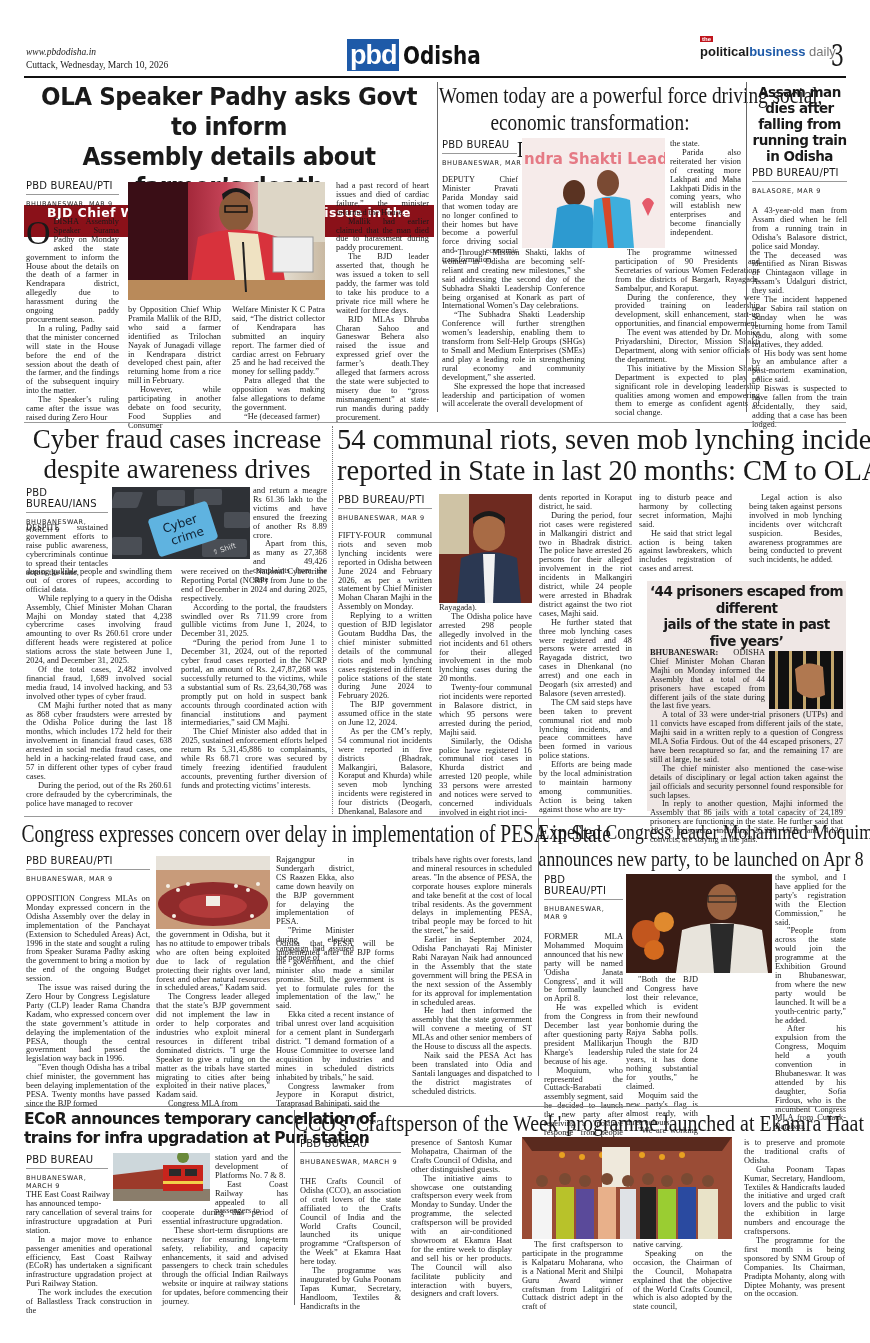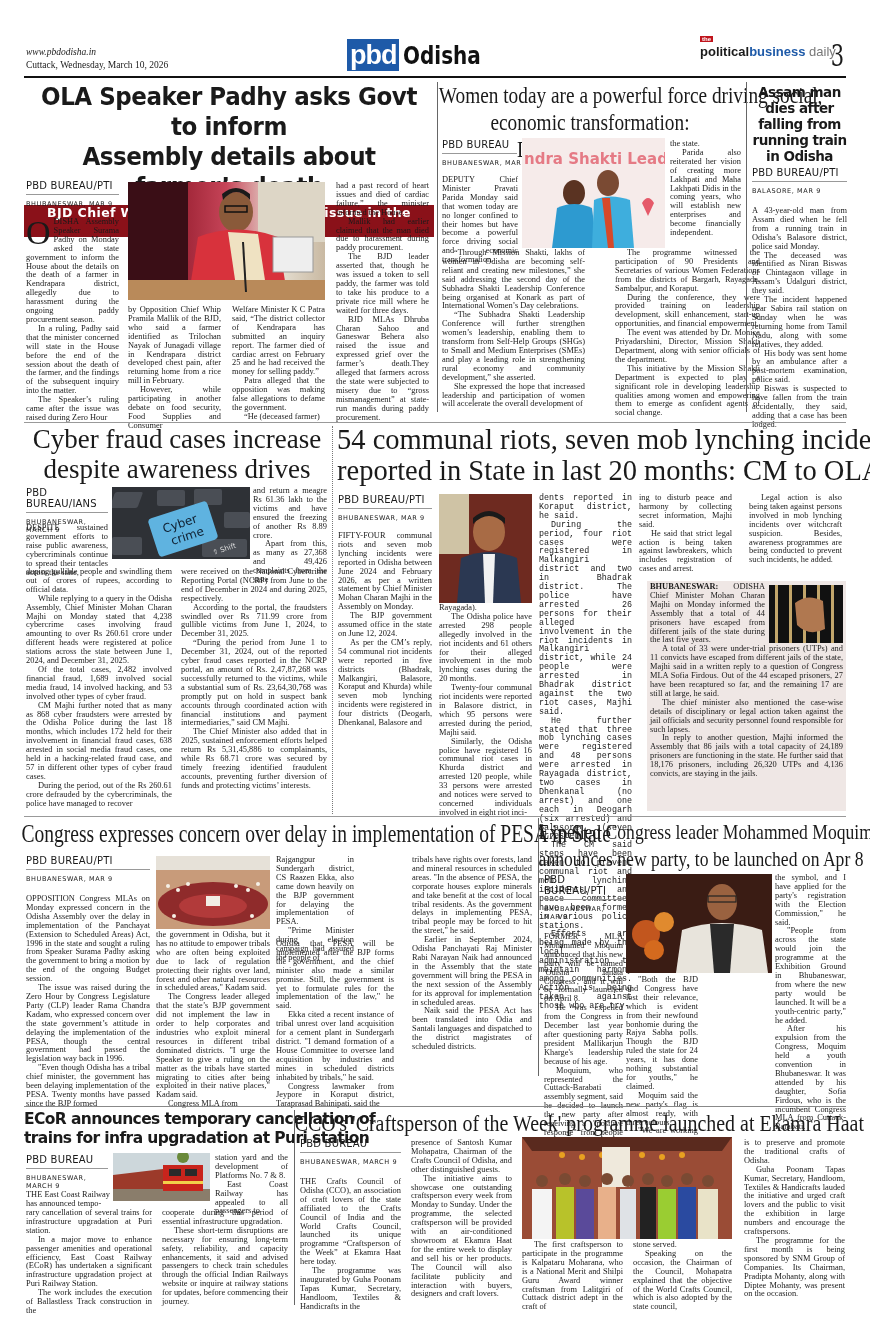--- a/index.html
+++ b/index.html
@@ -212,56 +212,61 @@
 <div class="abs hl-serif" style="left:337px;top:424px;width:510px;font-size:28.5px;line-height:31px;text-align:center;">
   <div style="white-space:nowrap;">54 communal riots, seven mob lynching incidents</div>
   <div style="white-space:nowrap;">reported in State in last 20 months: CM to OLA</div>
 </div>
 <div class="abs" style="left:338px;top:494px;width:94px;">
   <div class="byline">PBD BUREAU/PTI</div>
   <div class="rule" style="margin:3px 0 5px;"></div>
   <div class="dateline">BHUBANESWAR, MAR 9</div>
   <div class="body" style="margin-top:10px;">
     <p class="first">FIFTY-FOUR communal riots and seven mob lynching incidents were reported in Odisha between June 2024 and February 2026, as per a written statement by Chief Minister Mohan Charan Majhi in the Assembly on Monday.</p>
+    <p>Replying to a written question of BJD legislator Goutam Buddha Das, the chief minister submitted details of the communal riots and mob lynching cases registered in different police stations of the state during June 2024 to February 2026.</p>
     <p>The BJP government assumed office in the state on June 12, 2024.</p>
     <p>As per the CM’s reply, 54 communal riot incidents were reported in five districts (Bhadrak, Malkangiri, Balasore, Koraput and Khurda) while seven mob lynching incidents were registered in four districts (Deogarh, Dhenkanal, Balasore and</p>
   </div>
 </div>
 <div class="abs photo" style="left:439px;top:494px;width:93px;height:109px;background:#8c3a2a;">
   <svg width="93" height="109">
     <rect width="93" height="109" fill="#6e2a20"></rect>
     <rect x="0" y="0" width="30" height="60" fill="#cfc3a5"></rect>
     <ellipse cx="50" cy="38" rx="16" ry="19" fill="#a86b45"></ellipse>
     <path d="M34,30 Q50,14 66,30 L66,24 Q50,10 34,24 Z" fill="#1a1a1a"></path>
     <path d="M18,109 L22,64 Q50,52 78,64 L82,109 Z" fill="#2b3852"></path>
     <path d="M44,60 L56,60 L54,109 L46,109 Z" fill="#f2f2f2"></path>
   </svg>
 </div>
 <div class="abs body" style="left:439px;top:604px;width:93px;">
   <p class="first">Rayagada).</p>
   <p>The Odisha police have arrested 298 people allegedly involved in the riot incidents and 61 others for their alleged involvement in the mob lynching cases during the 20 months.</p>
   <p>Twenty-four communal riot incidents were reported in Balasore district, in which 95 persons were arrested during the period, Majhi said.</p>
   <p>Similarly, the Odisha police have registered 16 communal riot cases in Khurda district and arrested 120 people, while 33 persons were arrested and notices were served to concerned individuals involved in eight riot inci-</p>
 </div>
-<div class="abs body" style="left:539px;top:494px;width:93px;font-family:Liberation Mono, monospace;">
+<div class="abs body" style="left:539px;top:494px;width:93px;">
   <p class="first">dents reported in Koraput district, he said.</p>
   <p>During the period, four riot cases were registered in Malkangiri district and two in Bhadrak district. The police have arrested 26 persons for their alleged involvement in the riot incidents in Malkangiri district, while 24 people were arrested in Bhadrak district against the two riot cases, Majhi said.</p>
   <p>He further stated that three mob lynching cases were registered and 48 persons were arrested in Rayagada district, two cases in Dhenkanal (no arrest) and one each in Deogarh (six arrested) and Balasore (seven arrested).</p>
   <p>The CM said steps have been taken to prevent communal riot and mob lynching incidents, and peace committees have been formed in various police stations.</p>
   <p>Efforts are being made by the local administration to maintain harmony among communities. Action is being taken against those who are try-</p>
 </div>
 <div class="abs body" style="left:639px;top:494px;width:93px;">
   <p class="first">ing to disturb peace and harmony by collecting secret information, Majhi said.</p>
   <p>He said that strict legal action is being taken against lawbreakers, which includes registration of cases and arrest.</p>
 </div>
 <div class="abs body" style="left:749px;top:494px;width:93px;">
   <p>Legal action is also being taken against persons involved in mob lynching incidents over witchcraft suspicion. Besides, awareness programmes are being conducted to prevent such incidents, he added.</p>
 </div>
 
 <div class="abs boxed" style="left:647px;top:581px;width:199px;height:230px;padding:2px 3px;">
+  <div class="hl-cond" style="font-size:13.5px;line-height:16.5px;text-align:center;letter-spacing:-0.6px;">
+    <div>‘44 prisoners escaped from different</div>
+    <div>jails of the state in past five years’</div>
+  </div>
   <div class="photo" style="float:right;width:74px;height:58px;margin:2px 0 2px 4px;background:#0b0b0b;">
     <svg width="74" height="58">
       <rect width="74" height="58" fill="#111"></rect>
       <g fill="#c2a66b">
           <rect x="6" y="0" width="3" height="58"></rect>
           <rect x="20" y="0" width="3" height="58"></rect>
           <rect x="34" y="0" width="3" height="58"></rect>
           <rect x="48" y="0" width="3" height="58"></rect>
           <rect x="62" y="0" width="3" height="58"></rect>
         </g>
@@ -320,20 +325,21 @@
   <p>"Prime Minister during election campaign had assured the people of</p>
 </div>
 <div class="abs body" style="left:276px;top:940px;width:118px;">
   <p class="first">Odisha that PESA will be implemented after the BJP forms the government, and the chief minister also made a similar promise. Still, the government is yet to formulate rules for the implementation of the law," he said.</p>
   <p>Ekka cited a recent instance of tribal unrest over land acquisition for a cement plant in Sundergarh district. "I demand formation of a House Committee to oversee land acquisition by industries and mines in scheduled districts inhabited by tribals," he said.</p>
   <p>Congress lawmaker from Jeypore in Koraput district, Taraprasad Bahinipati, said the</p>
 </div>
 <div class="abs body" style="left:412px;top:856px;width:120px;">
   <p class="first">tribals have rights over forests, land and mineral resources in scheduled areas. "In the absence of PESA, the corporate houses explore minerals and take benefit at the cost of local tribal residents. As the government delays in implementing PESA, tribal people may be forced to hit the street," he said.</p>
   <p>Earlier in September 2024, Odisha Panchayati Raj Minister Rabi Narayan Naik had announced in the Assembly that the state government will bring the PESA in the next session of the Assembly for its approval for implementation in scheduled areas.</p>
+  <p>He had then informed the assembly that the state government will convene a meeting of ST MLAs and other senior members of the House to discuss all the aspects.</p>
   <p>Naik said the PESA Act has been translated into Odia and Santali languages and dispatched to the district magistrates of scheduled districts.</p>
 </div>
 
 <div class="abs vr" style="left:538px;top:818px;height:258px;"></div>
 
 <div class="abs hl-serif" style="left:540px;top:818px;width:306px;font-size:22px;line-height:27px;text-align:center;transform:scaleX(0.8);transform-origin:center;">
   <div style="white-space:nowrap;margin:0 -40px;">Expelled Congress leader Mohammed Moquim</div>
   <div style="white-space:nowrap;margin:0 -40px;">announces new party, to be launched on Apr 8</div>
 </div>
 <div class="abs" style="left:544px;top:874px;width:79px;">
@@ -461,20 +467,20 @@
         <circle cx="145" cy="44" r="6"></circle>
         <circle cx="165" cy="42" r="6"></circle>
         <circle cx="186" cy="44" r="6"></circle>
       </g>
   </svg>
 </div>
 <div class="abs body" style="left:522px;top:1241px;width:101px;">
   <p>The first craftsperson to participate in the programme is Kalpataru Moharana, who is a National Merit and Shilpi Guru Award winner craftsman from Lalitgiri of Cuttack district adept in the craft of</p>
 </div>
 <div class="abs body" style="left:633px;top:1241px;width:99px;">
-  <p class="first">stone served.</p>
+  <p class="first">native carving.</p>
   <p>Speaking on the occasion, the Chairman of the Council, Mohapatra explained that the objective of the World Crafts Council, which is also adopted by the state council,</p>
 </div>
 <div class="abs body" style="left:744px;top:1139px;width:101px;">
   <p class="first">is to preserve and promote the traditional crafts of Odisha.</p>
   <p>Guha Poonam Tapas Kumar, Secretary, Handloom, Textiles &amp; Handicrafts lauded the initiative and urged craft lovers and the public to visit the exhibition in large numbers and encourage the craftspersons.</p>
   <p>The programme for the first month is being sponsored by SNM Group of Companies. Its Chairman, Pradipta Mohanty, along with Diptee Mohanty, was present on the occasion.</p>
 </div>
 
 </body></html>

